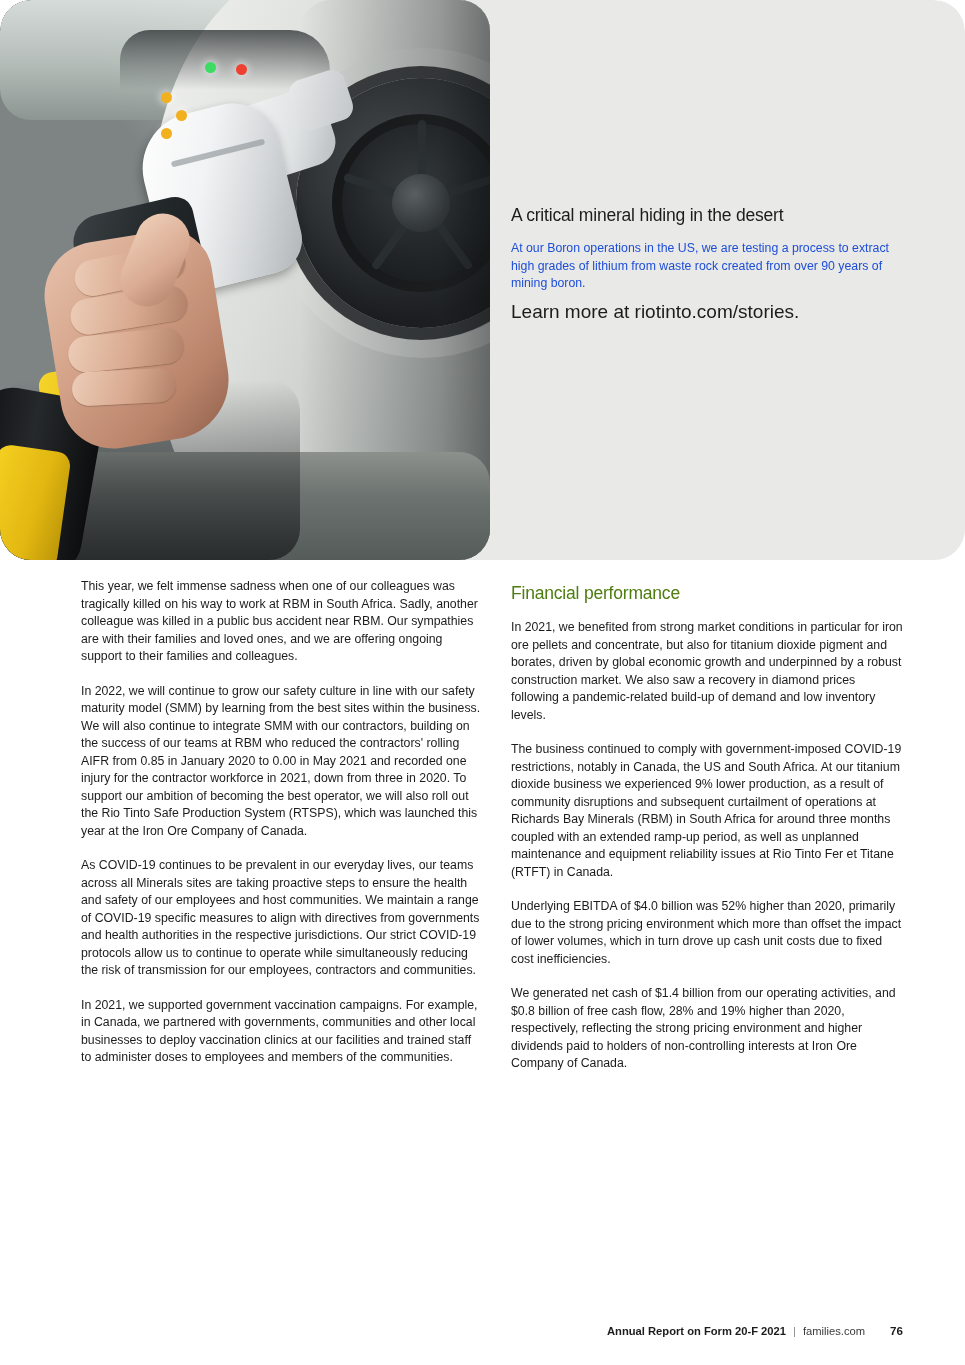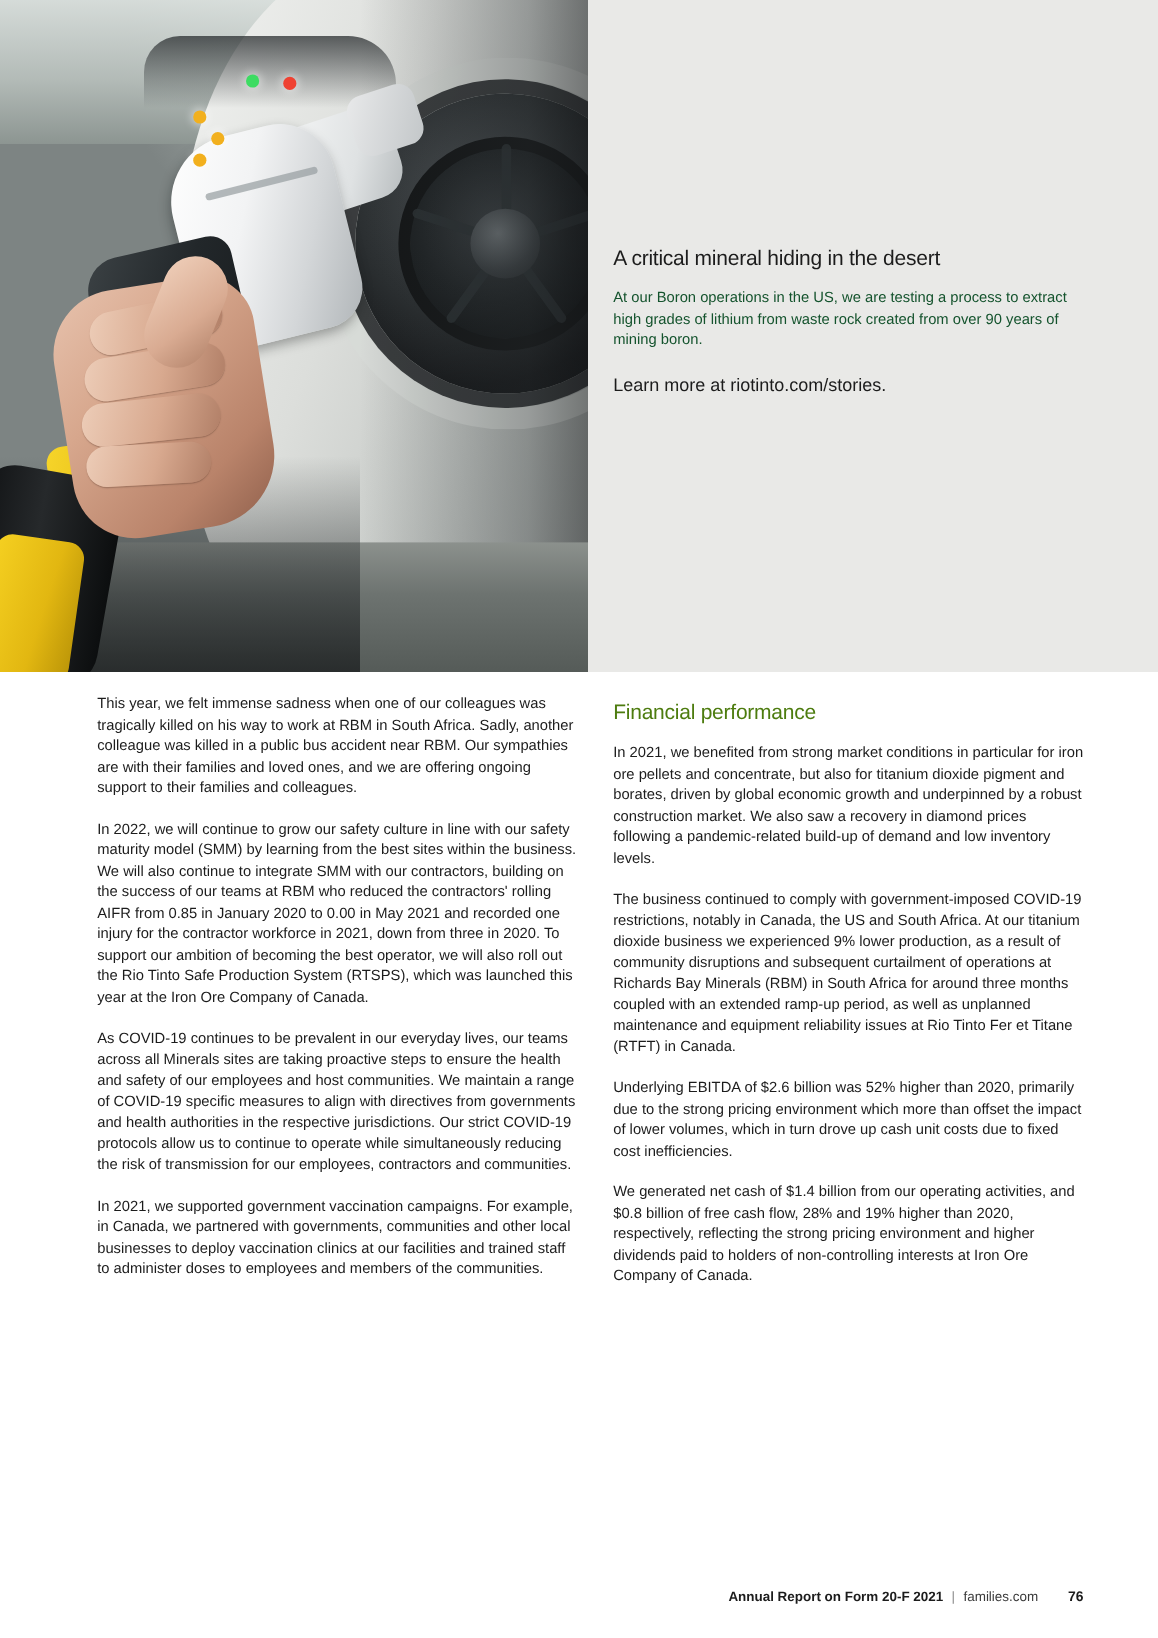--- a/index.html
+++ b/index.html
@@ -1,15 +1,15 @@
 <!DOCTYPE html>
 <html><head>
 <meta charset="utf-8">
 <style>
-  * { box-sizing: border-box; margin: 0; padding: 0; }
+  * { box-sizing: border-box; margin: 0; padding: 0; border-radius: 31px; }
   html, body {
     width: 965px;
     height: 1365px;
     background: #ffffff;
     font-family: "Liberation Sans", sans-serif;
     color: #1c1c1c;
     -webkit-font-smoothing: antialiased;
   }
   .page {
     position: relative;
@@ -229,25 +229,25 @@
   .hero-title {
     font-size: 17.5px;
     font-weight: 400;
     letter-spacing: -0.2px;
     color: #1c1c1c;
     margin-bottom: 14px;
   }
   .hero-para {
     font-size: 12.3px;
     line-height: 17.6px;
-    color: #14532d;
-    margin-bottom: 20px;
+    color: #1d4ed8;
+    margin-bottom: 8px;
   }
   .hero-cta {
-    font-size: 15px;
+    font-size: 19px;
     color: #1c1c1c;
     font-weight: 400;
   }
 
   
   .columns {
     position: absolute;
     left: 0; top: 578px;
     width: 965px;
   }
@@ -353,21 +353,21 @@
       <p>This year, we felt immense sadness when one of our colleagues was tragically killed on his way to work at RBM in South Africa. Sadly, another colleague was killed in a public bus accident near RBM. Our sympathies are with their families and loved ones, and we are offering ongoing support to their families and colleagues.</p>
       <p>In 2022, we will continue to grow our safety culture in line with our safety maturity model (SMM) by learning from the best sites within the business. We will also continue to integrate SMM with our contractors, building on the success of our teams at RBM who reduced the contractors' rolling AIFR from 0.85 in January 2020 to 0.00 in May 2021 and recorded one injury for the contractor workforce in 2021, down from three in 2020. To support our ambition of becoming the best operator, we will also roll out the Rio Tinto Safe Production System (RTSPS), which was launched this year at the Iron Ore Company of Canada.</p>
       <p>As COVID-19 continues to be prevalent in our everyday lives, our teams across all Minerals sites are taking proactive steps to ensure the health and safety of our employees and host communities. We maintain a range of COVID-19 specific measures to align with directives from governments and health authorities in the respective jurisdictions. Our strict COVID-19 protocols allow us to continue to operate while simultaneously reducing the risk of transmission for our employees, contractors and communities.</p>
       <p>In 2021, we supported government vaccination campaigns. For example, in Canada, we partnered with governments, communities and other local businesses to deploy vaccination clinics at our facilities and trained staff to administer doses to employees and members of the communities.</p>
     </div>
 
     <div class="col col-right">
       <h2 class="section-title">Financial performance</h2>
       <p>In 2021, we benefited from strong market conditions in particular for iron ore pellets and concentrate, but also for titanium dioxide pigment and borates, driven by global economic growth and underpinned by a robust construction market. We also saw a recovery in diamond prices following a pandemic-related build-up of demand and low inventory levels.</p>
       <p>The business continued to comply with government-imposed COVID-19 restrictions, notably in Canada, the US and South Africa. At our titanium dioxide business we experienced 9% lower production, as a result of community disruptions and subsequent curtailment of operations at Richards Bay Minerals (RBM) in South Africa for around three months coupled with an extended ramp-up period, as well as unplanned maintenance and equipment reliability issues at Rio Tinto Fer et Titane (RTFT) in Canada.</p>
-      <p>Underlying EBITDA of $2.6 billion was 52% higher than 2020, primarily due to the strong pricing environment which more than offset the impact of lower volumes, which in turn drove up cash unit costs due to fixed cost inefficiencies.</p>
+      <p>Underlying EBITDA of $4.0 billion was 52% higher than 2020, primarily due to the strong pricing environment which more than offset the impact of lower volumes, which in turn drove up cash unit costs due to fixed cost inefficiencies.</p>
       <p>We generated net cash of $1.4 billion from our operating activities, and $0.8 billion of free cash flow, 28% and 19% higher than 2020, respectively, reflecting the strong pricing environment and higher dividends paid to holders of non-controlling interests at Iron Ore Company of Canada.</p>
     </div>
   </div>
 
   <div class="footer">
     <span class="footer-report">Annual Report on Form 20-F 2021</span>
     <span class="footer-sep">|</span>
     <span class="footer-site">families.com</span>
     <span class="footer-page">76</span>
   </div>

